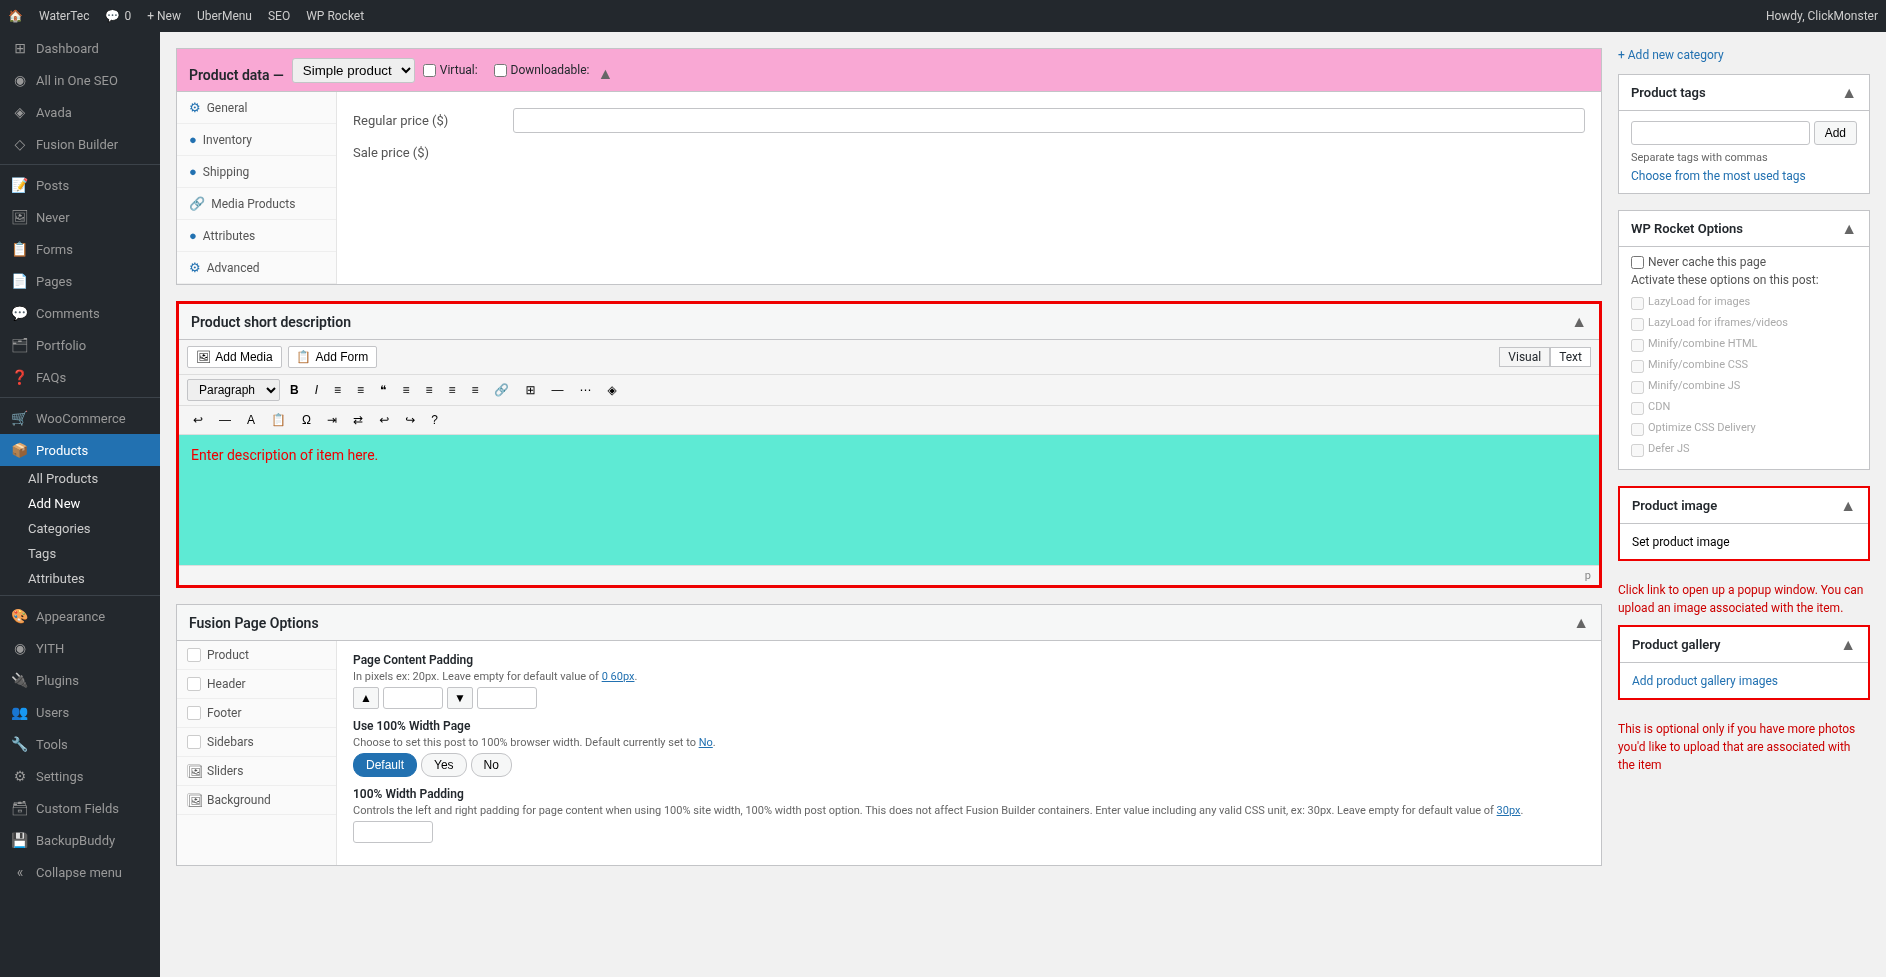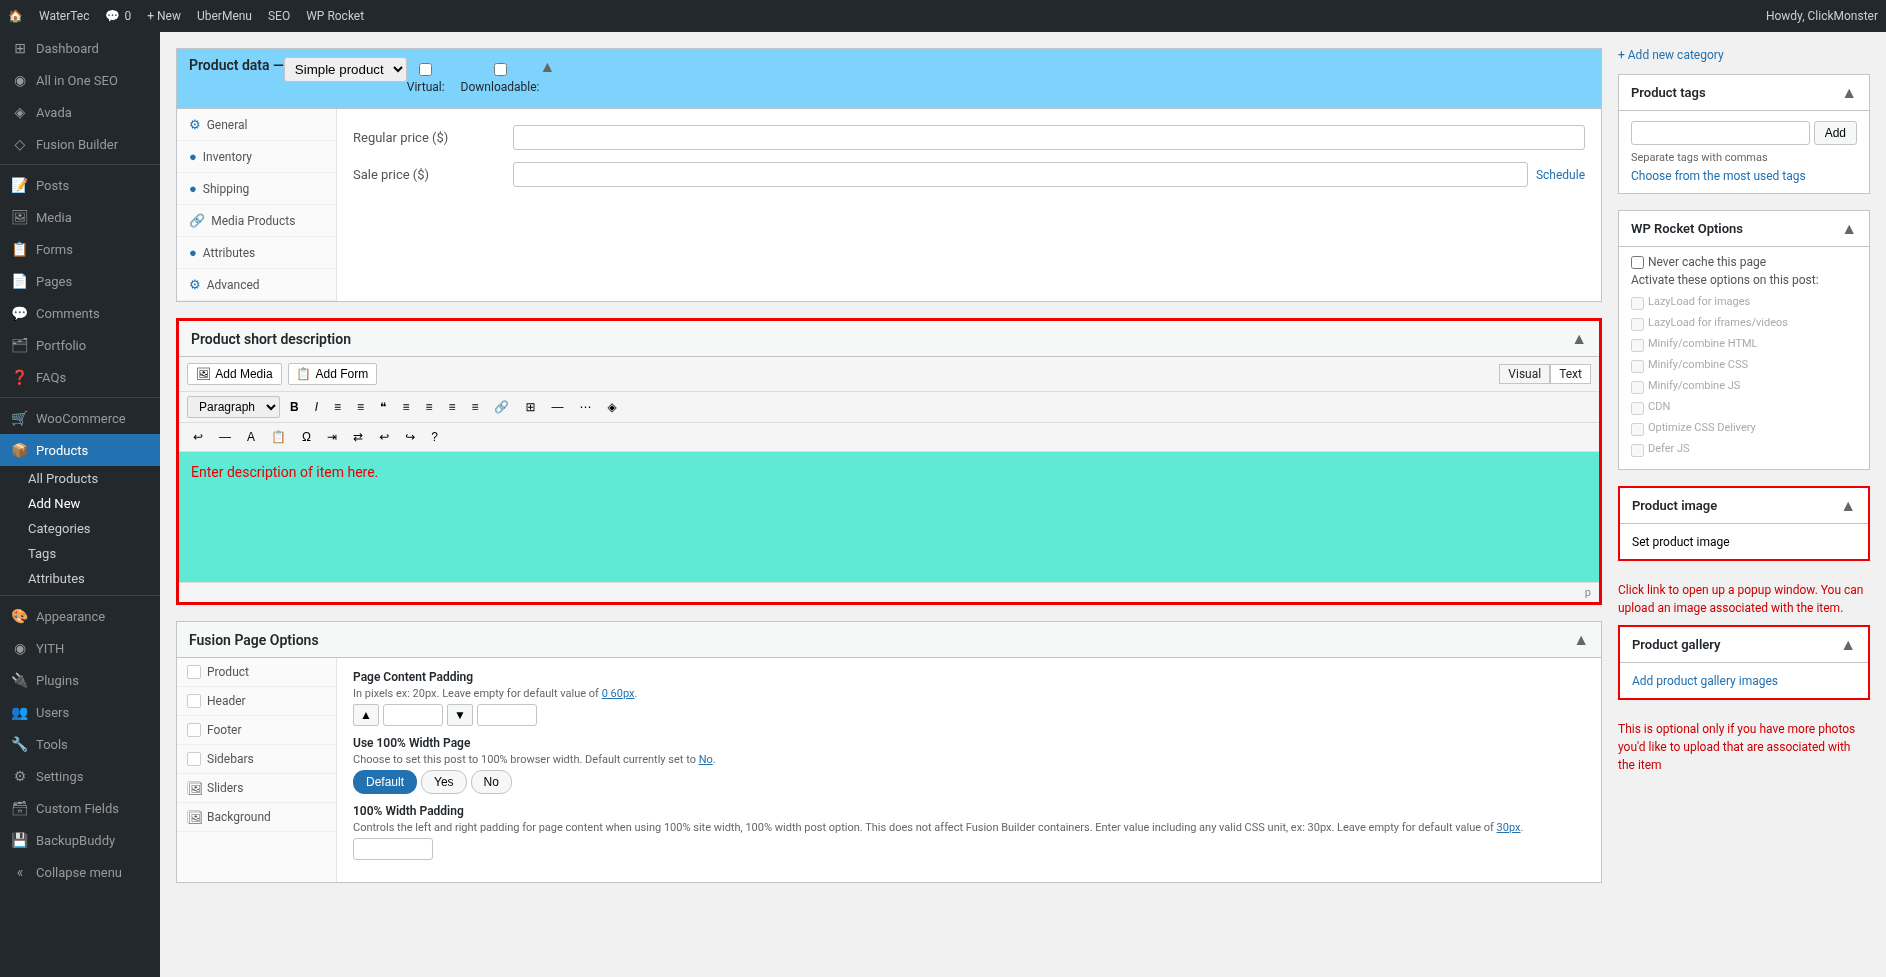--- a/index.html
+++ b/index.html
@@ -70,23 +70,24 @@
       padding: 8px 12px;
       border-bottom: 1px solid #c3c4c7;
       background: #fff;
     }
     .postbox-header h2 { font-size: 14px; font-weight: 600; }
     .postbox-toggle { cursor: pointer; color: #666; font-size: 16px; }
 
     
     .product-data-header {
       display: flex;
-      align-items: flex-start;
+      align-items: flex-end;
+      gap: 8px;
       padding: 8px 12px;
-      background: #7dd3fc;
+      background: #f9a8d4;
       border-bottom: 1px solid #c3c4c7;
     }
     .product-data-header h2 { font-size: 14px; font-weight: 600; }
     .product-data-header select { padding: 3px 6px; border: 1px solid #c3c4c7; border-radius: 3px; }
 
     .product-data-body { display: flex; }
     .product-data-tabs {
       width: 160px;
       background: #fafafa;
       border-right: 1px solid #e5e5e5;
@@ -314,21 +315,21 @@
       gap: 16px;
     }
     #main-left { flex: 1; min-width: 0; }
     #main-right { width: 252px; flex-shrink: 0; }
 
     
     .add-cat-link { color: #2271b1; text-decoration: none; font-size: 12px; }
 
     
     .virtual-row { display: flex; align-items: center; gap: 16px; padding: 6px 0; }
-    .virtual-row label { display: flex; align-items: center; gap: 4px; font-size: 12px; flex-direction: column; }
+    .virtual-row label { display: flex; align-items: center; gap: 4px; font-size: 12px; }
   </style>
 </head>
 <body>
 
 <div id="wpadminbar">
   <span class="adminbar-item">🏠</span>
   <span class="adminbar-item">WaterTec</span>
   <span class="adminbar-item">
     💬 <span>0</span>
   </span>
@@ -358,21 +359,21 @@
       <span class="menu-icon">◇</span>
       <span>Fusion Builder</span>
     </div>
     <div class="menu-separator"></div>
     <div class="menu-item">
       <span class="menu-icon">📝</span>
       <span>Posts</span>
     </div>
     <div class="menu-item">
       <span class="menu-icon">🖼</span>
-      <span>Media</span>
+      <span>Never</span>
     </div>
     <div class="menu-item">
       <span class="menu-icon">📋</span>
       <span>Forms</span>
     </div>
     <div class="menu-item">
       <span class="menu-icon">📄</span>
       <span>Pages</span>
     </div>
     <div class="menu-item">
@@ -495,24 +496,20 @@
             </div>
             <div class="product-tab-content">
               <div class="field-row">
                 <div class="field-label">Regular price ($)</div>
                 <div class="field-input">
                   <input type="text" style="">
                 </div>
               </div>
               <div class="field-row">
                 <div class="field-label">Sale price ($)</div>
-                <div class="field-input" style="display:flex;align-items:center;">
-                  <input type="text" style="">
-                  <a href="#" class="schedule-link">Schedule</a>
-                </div>
               </div>
             </div>
           </div>
         </div>
 
         <div class="short-desc-box">
           <div class="postbox-header" style="background:#f6f7f7;">
             <h2>Product short description</h2>
             <span class="postbox-toggle">▲</span>
           </div>

